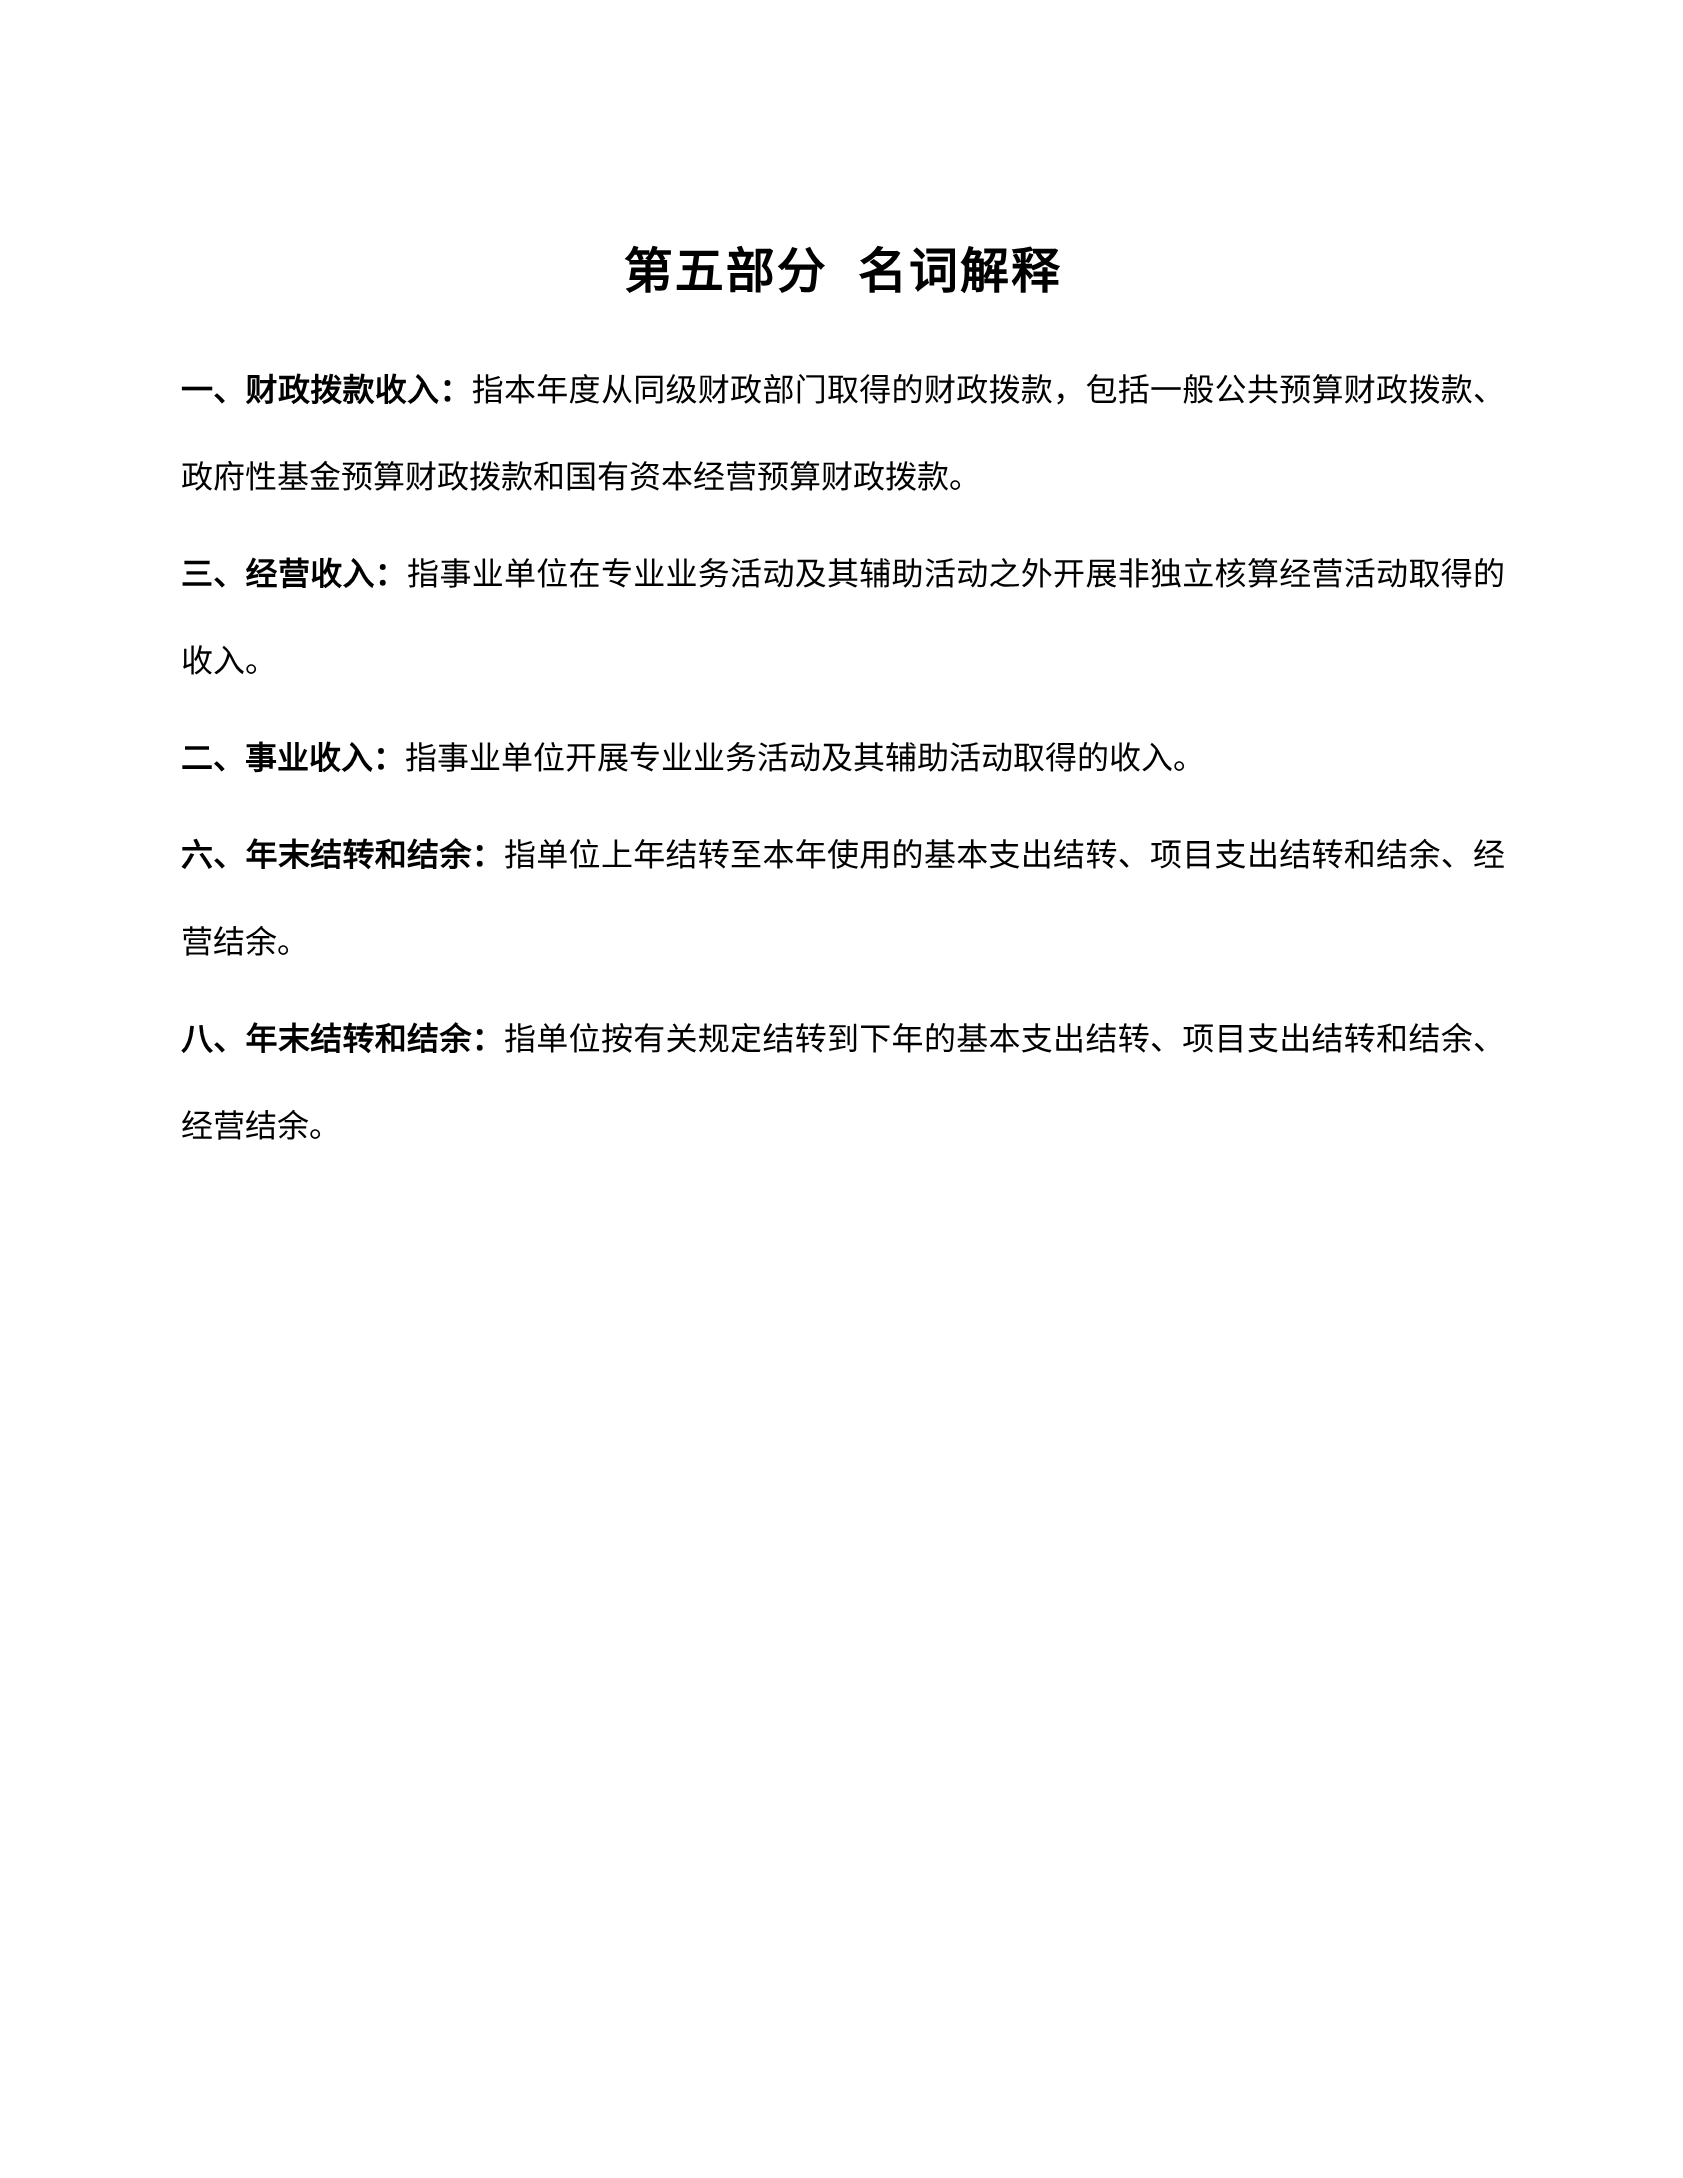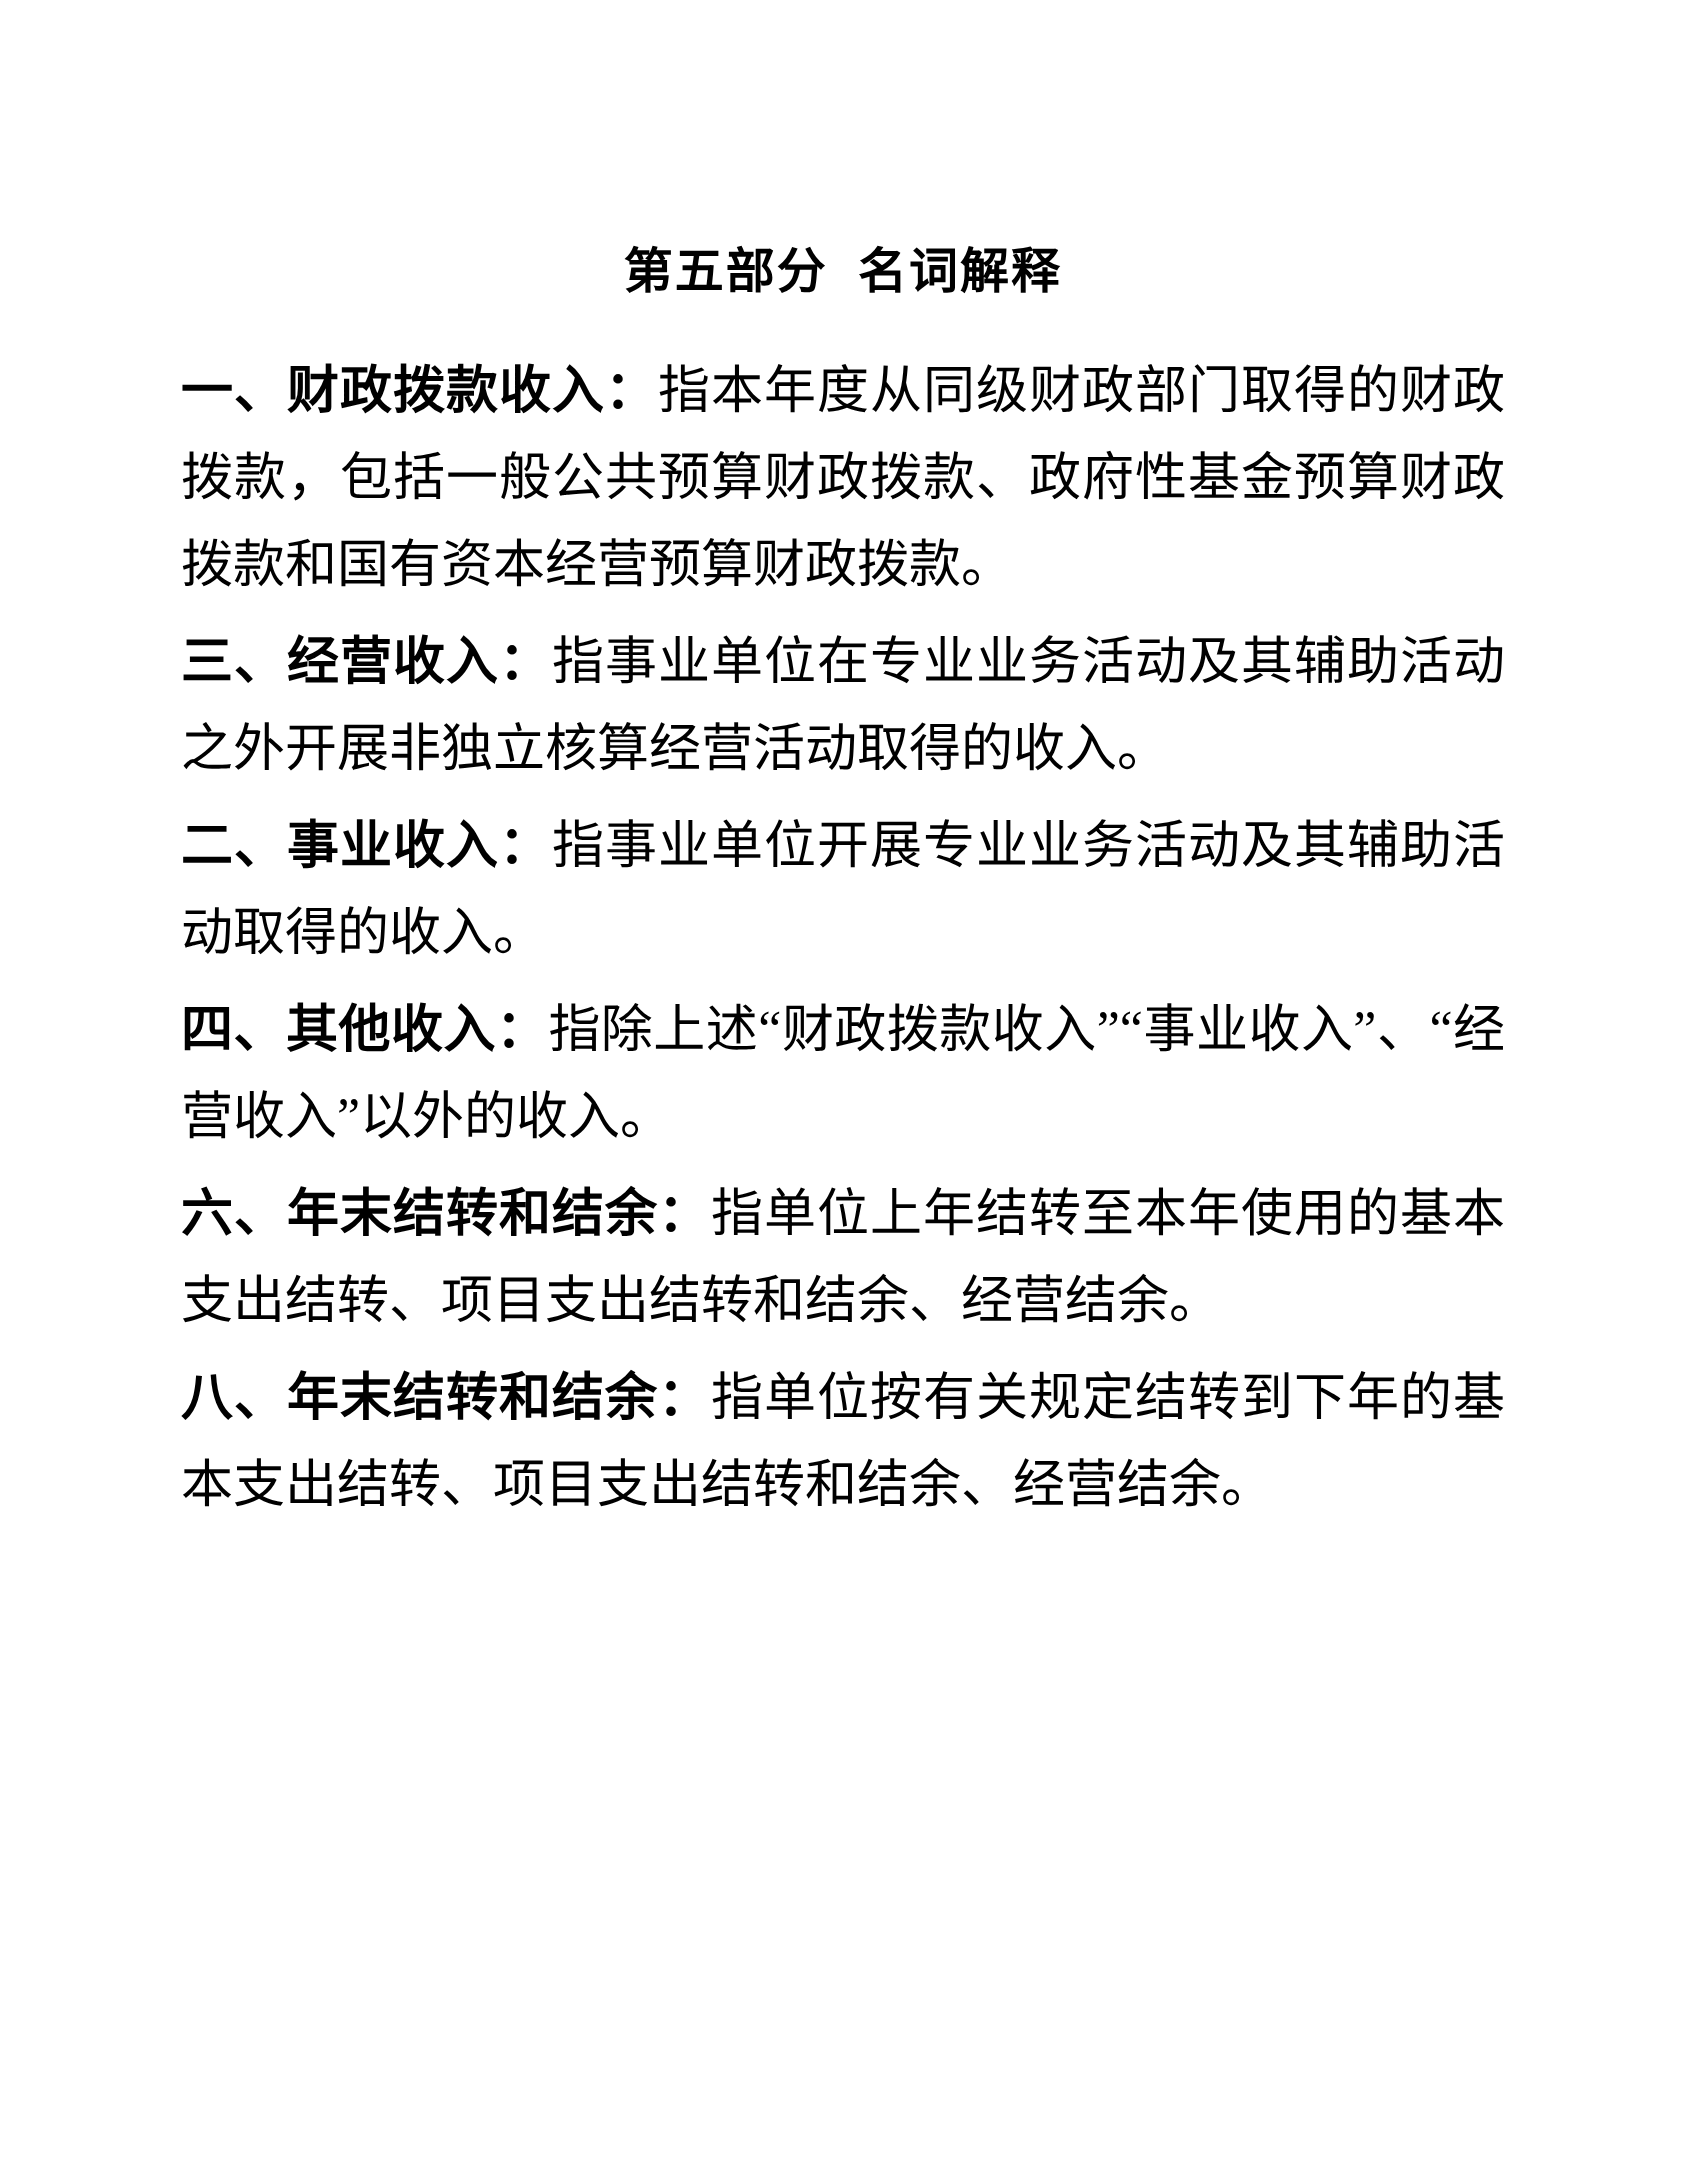--- a/index.html
+++ b/index.html
@@ -27,21 +27,21 @@
     font-family: "Liberation Serif", serif;
     font-weight: bold;
     font-size: 49px;
     line-height: 67px;
     color: #000000;
     word-spacing: 16px;
     letter-spacing: 2px;
   }
   .para {
     margin: 0 0 10px 0;
-    font-size: 52px;
+    font-size: 32px;
     line-height: 87px;
     color: #000000;
     text-align: justify;
     text-justify: inter-ideograph;
     font-family: "Liberation Serif", serif;
   }
   .lead {
     font-weight: bold;
     font-family: "Liberation Sans", sans-serif;
     color: #000000;
@@ -59,21 +59,20 @@
   <div class="content">
 
     <h1 class="doc-title">第五部分 名词解释</h1>
 
     <p class="para"><span class="lead">一、财政拨款收入：</span><span class="body-text">指本年度从同级财政部门取得的财政拨款，包括一般公共预算财政拨款、政府性基金预算财政拨款和国有资本经营预算财政拨款。</span></p>
 
     <p class="para"><span class="lead">三、经营收入：</span><span class="body-text">指事业单位在专业业务活动及其辅助活动之外开展非独立核算经营活动取得的收入。</span></p>
 
     <p class="para"><span class="lead">二、事业收入：</span><span class="body-text">指事业单位开展专业业务活动及其辅助活动取得的收入。</span></p>
 
-    <p class="para"><span class="lead">四、其他收入：</span><span class="body-text">指除上述“财政拨款收入”“事业收入”、“经营收入”以外的收入。</span></p>
 
 
     <p class="para"><span class="lead">六、年末结转和结余：</span><span class="body-text">指单位上年结转至本年使用的基本支出结转、项目支出结转和结余、经营结余。</span></p>
 
 
     <p class="para"><span class="lead">八、年末结转和结余：</span><span class="body-text">指单位按有关规定结转到下年的基本支出结转、项目支出结转和结余、经营结余。</span></p>
 
   </div>
 </div>
 

